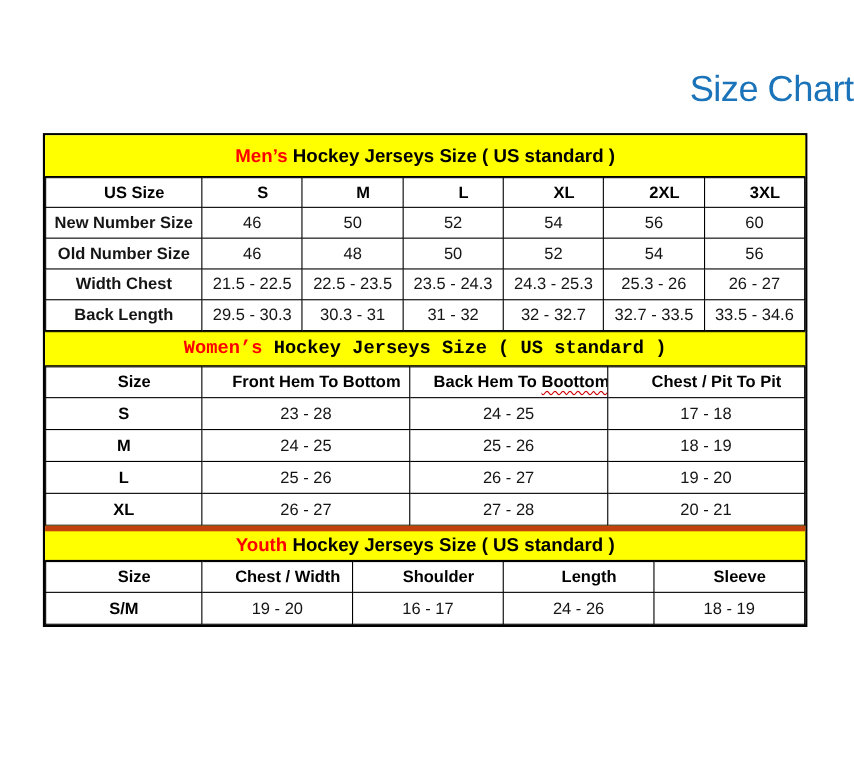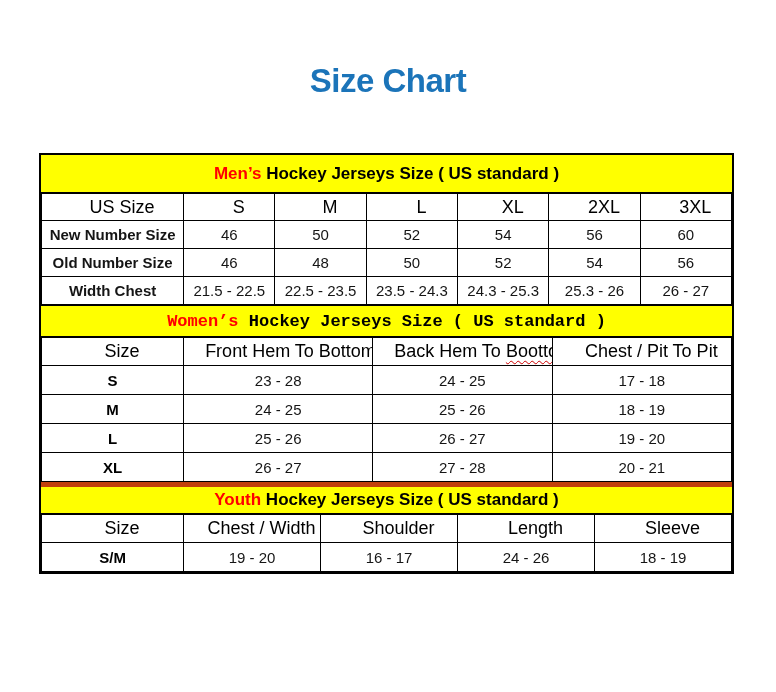--- a/index.html
+++ b/index.html
@@ -3,44 +3,44 @@
 <meta charset="utf-8">
 <style>
   html,body{margin:0;padding:0;}
   body{
     width:776px;height:692px;background:#ffffff;position:relative;
     font-family:"Liberation Sans", sans-serif;color:#000;
     overflow:hidden;
   }
   .title{
     position:absolute;top:62px;left:0;width:100%;margin:0;
-    text-align:center;font-size:33px;font-weight:bold;color:#1B74B9;
+    text-align:right;font-size:33px;font-weight:normal;color:#1B74B9;
     letter-spacing:-0.5px;
   }
   .chart{
     position:absolute;left:39px;top:121px;width:695px;
-    border:2px solid #000;box-sizing:border-box;background:#fff;margin-top:32px;
+    border:2px solid #000;box-sizing:border-box;background:#fff;
   }
   .banner{
     display:flex;align-items:center;justify-content:center;
     background:#FFFF00;font-weight:bold;font-size:17px;
     border-bottom:1px solid #000;
   }
   .banner .accent{color:#FF0000;}
   .banner-mens{height:37px;}
   .banner-womens{height:30px;border-top:1px solid #000;font-family:Liberation Mono, monospace;}
   .banner-youth{height:26px;border-top:5px solid #c2410c;}
   table{
     width:100%;border-collapse:collapse;table-layout:fixed;
   }
   th,td{
     border:1px solid #000;text-align:center;vertical-align:middle;
     padding:0 2px;overflow:hidden;white-space:nowrap;
   }
-  th{font-size:18px;font-weight:normal;padding-left:21px;}
+  th{font-size:15px;font-weight:bold;padding-left:21px;}
   td{font-size:15px;font-weight:normal;color:#151515;}
   td.rowlabel{font-weight:bold;}
   td.sizelabel{font-weight:bold;color:#000;}
   .t-mens tr{height:28px;}
   .t-mens tr.hdr{height:27px;}
   .t-womens tr,.t-youth tr{height:29px;}
   .t-womens tr.hdr{height:28px;}
   .t-youth tr.hdr{height:28px;}
   .misspell{
     text-decoration-line:underline;
@@ -99,20 +99,29 @@
         <td>56</td>
       </tr>
       <tr>
         <td class="rowlabel">Width Chest</td>
         <td>21.5 - 22.5</td>
         <td>22.5 - 23.5</td>
         <td>23.5 - 24.3</td>
         <td>24.3 - 25.3</td>
         <td>25.3 - 26</td>
         <td>26 - 27</td>
+      </tr>
+      <tr>
+        <td class="rowlabel">Back Length</td>
+        <td>29.5 - 30.3</td>
+        <td>30.3 - 31</td>
+        <td>31 - 32</td>
+        <td>32 - 32.7</td>
+        <td>32.7 - 33.5</td>
+        <td>33.5 - 34.6</td>
       </tr>
     </tbody>
   </table>
 
   <div class="banner banner-womens">
     <span><span class="accent">Women’s</span><span> Hockey Jerseys Size ( US standard )</span></span>
   </div>
   <table class="t-womens">
     <colgroup>
       <col style="width:20.6%">

